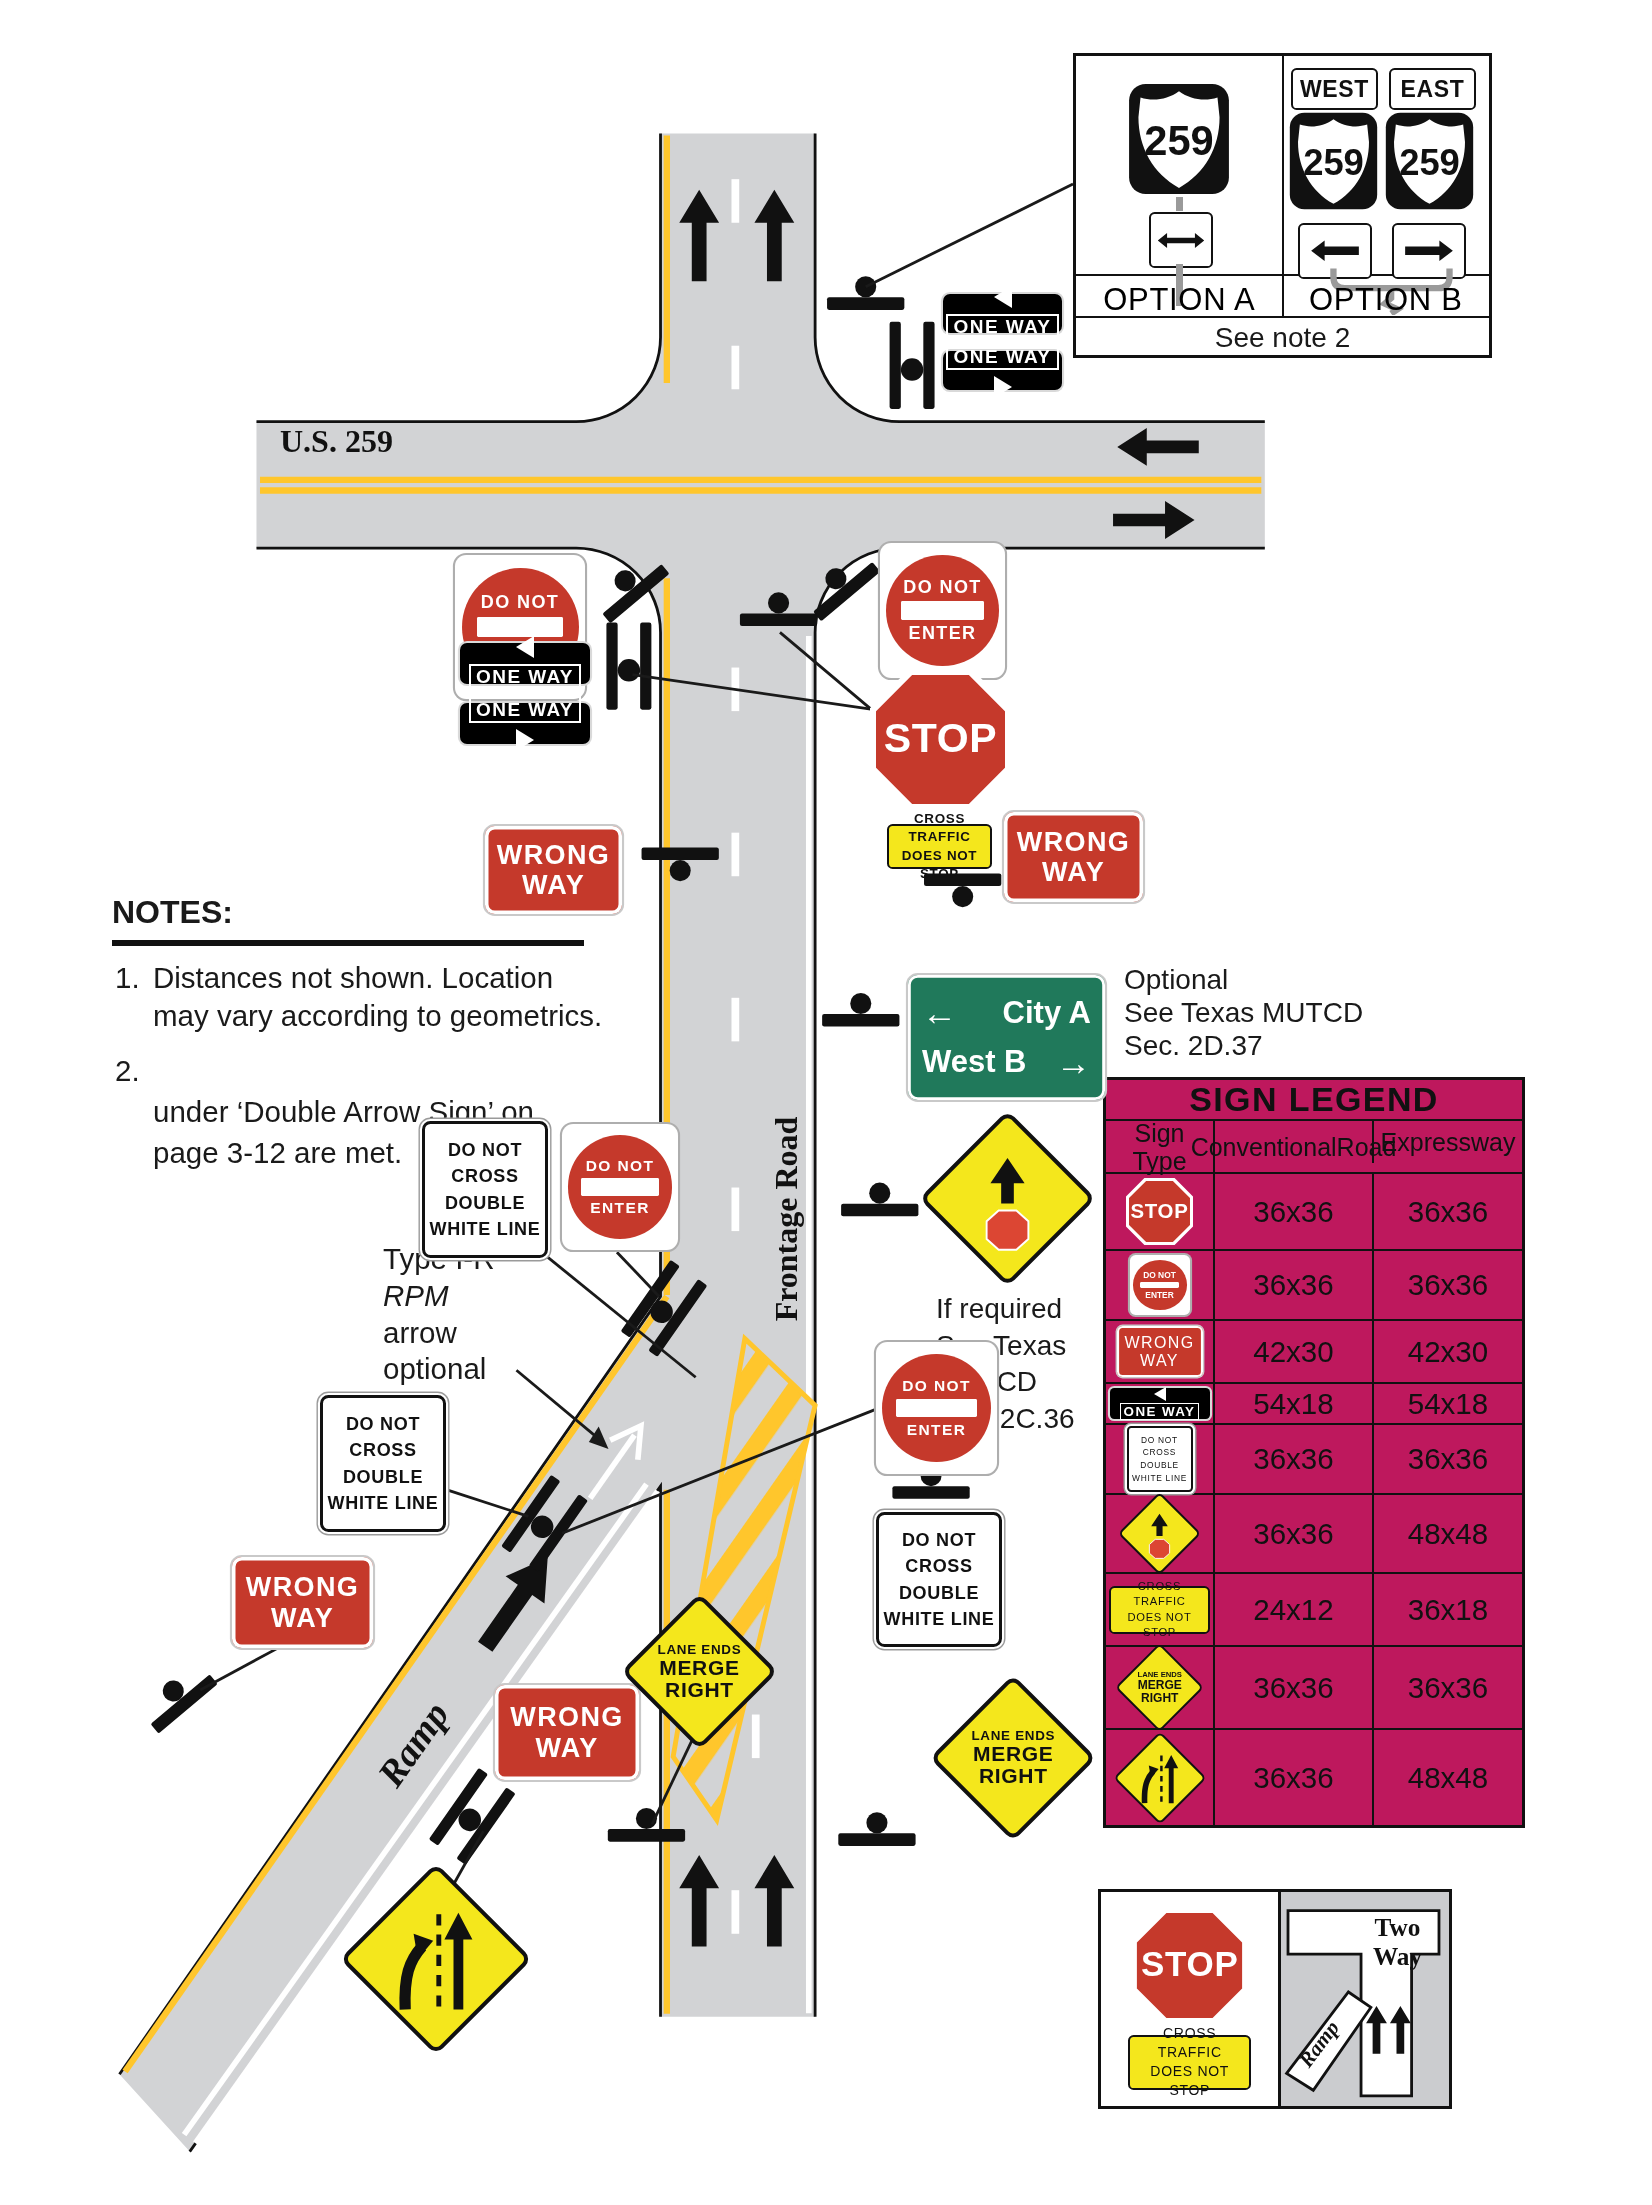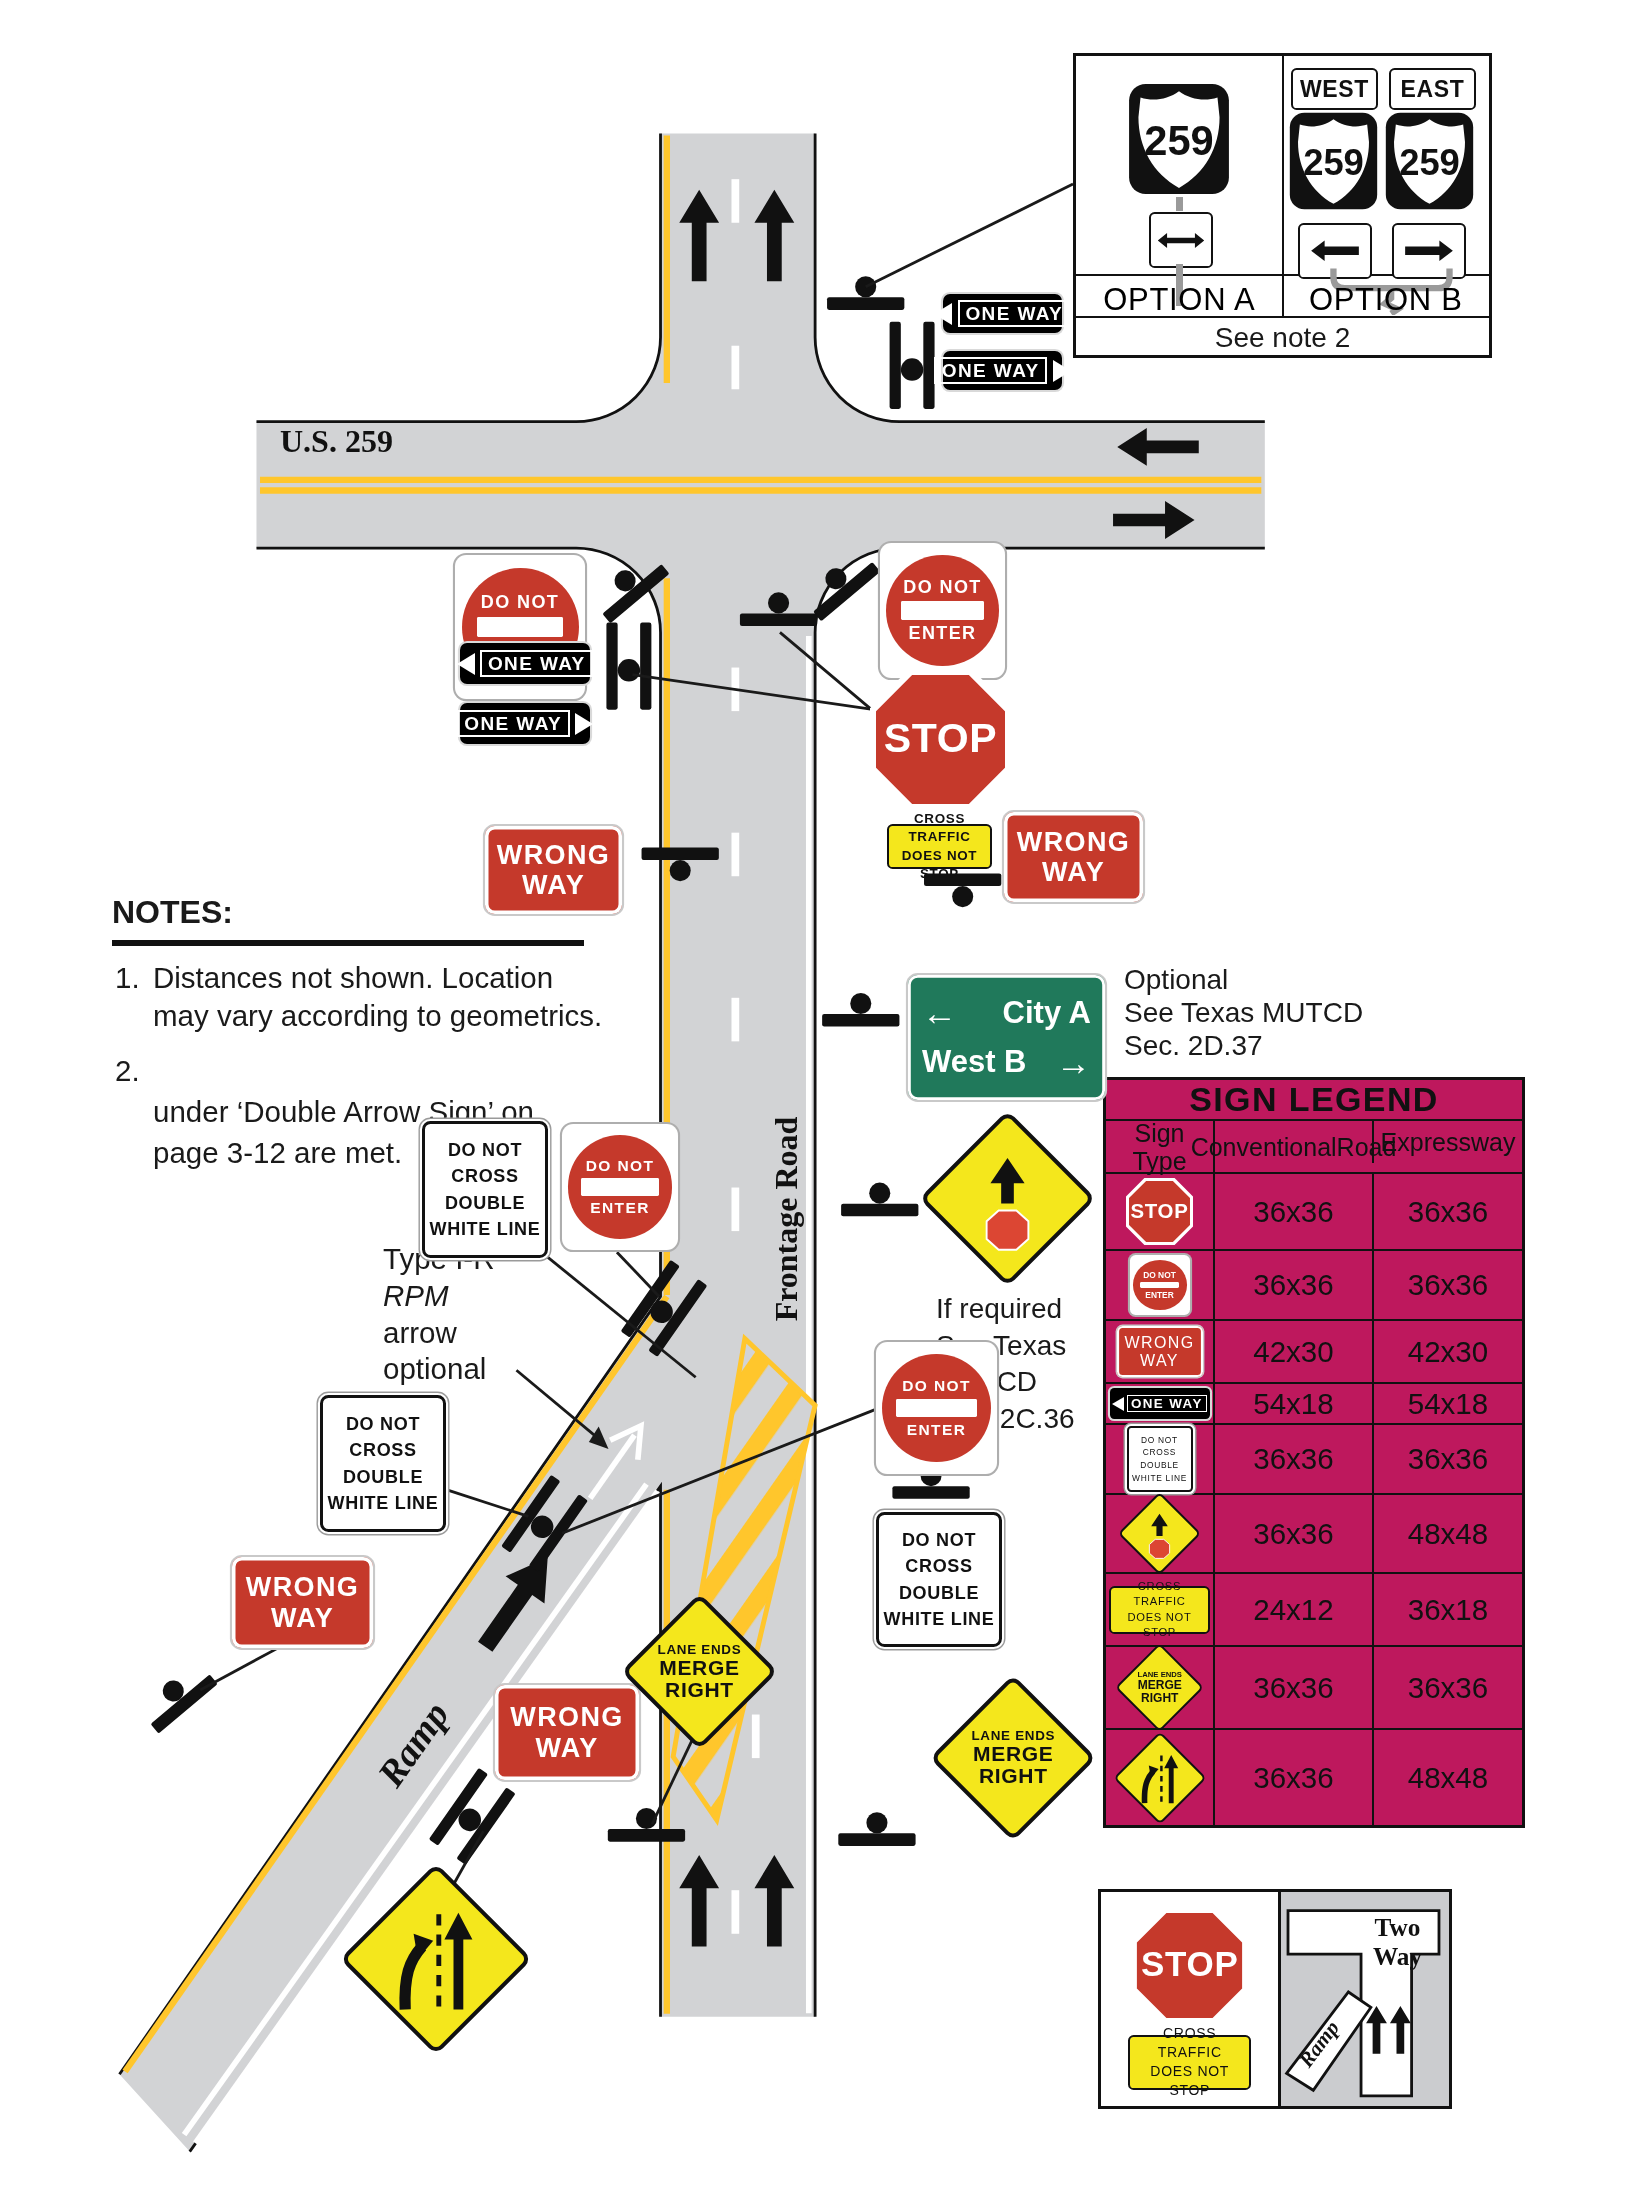--- a/index.html
+++ b/index.html
@@ -23,21 +23,21 @@
   .dne.sm .dne-donot,.dne.sm .dne-enter{font-size:15.5px;}
 
   
   .ww{background:#C5392B;border-radius:9.8px;color:#fff;text-align:center;
       box-shadow:inset 0 0 0 3.5px #fff,0 0 0 2.1px #c9c9c9;
       display:flex;flex-direction:column;align-items:center;justify-content:center;
       font-size:27px;line-height:1.12;letter-spacing:1.4px;}
 
   
   .ow{background:#000;border-radius:7px;box-shadow:0 0 0 2.1px #d9d9d9;
-      display:flex;align-items:center;justify-content:center;gap:5.6px;color:#fff;}
+      display:flex;align-items:center;justify-content:center;gap:5.6px;color:#fff;flex-direction:column;}
   .ow-label{border:2.1px solid #fff;padding:0.7px 5.6px;font-size:19px;letter-spacing:1.4px;font-weight:bold;white-space:nowrap;}
   .ow-tri{width:0;height:0;border-top:11.2px solid transparent;border-bottom:11.2px solid transparent;}
   .ow-tri-left{border-right:18px solid #fff;}
   .ow-tri-right{border-left:18px solid #fff;}
 
   
   .stopwrap{position:absolute;z-index:3;}
   .stopwrap svg{display:block;width:100%;height:100%;}
   .stoptext{position:absolute;left:50%;top:50%;transform:translate(-50%,-54%);
       color:#fff;font-weight:bold;letter-spacing:0.7px;}

